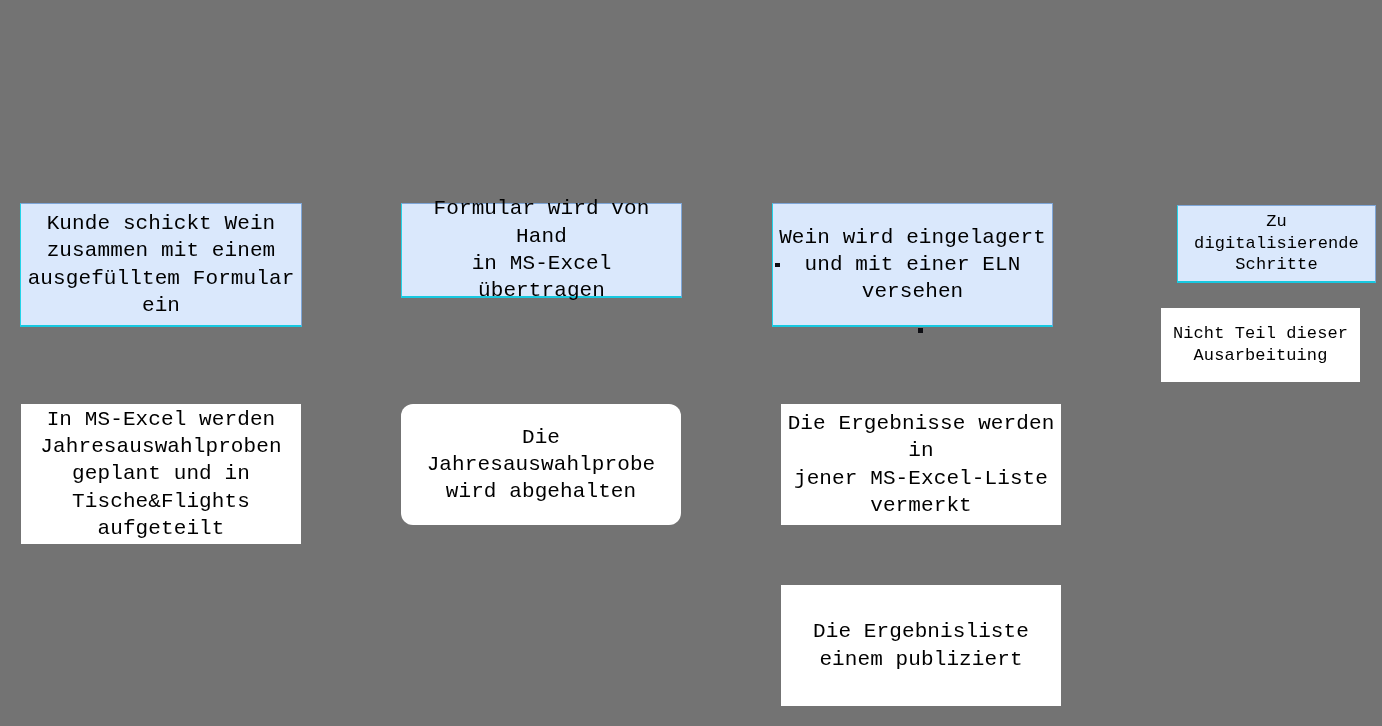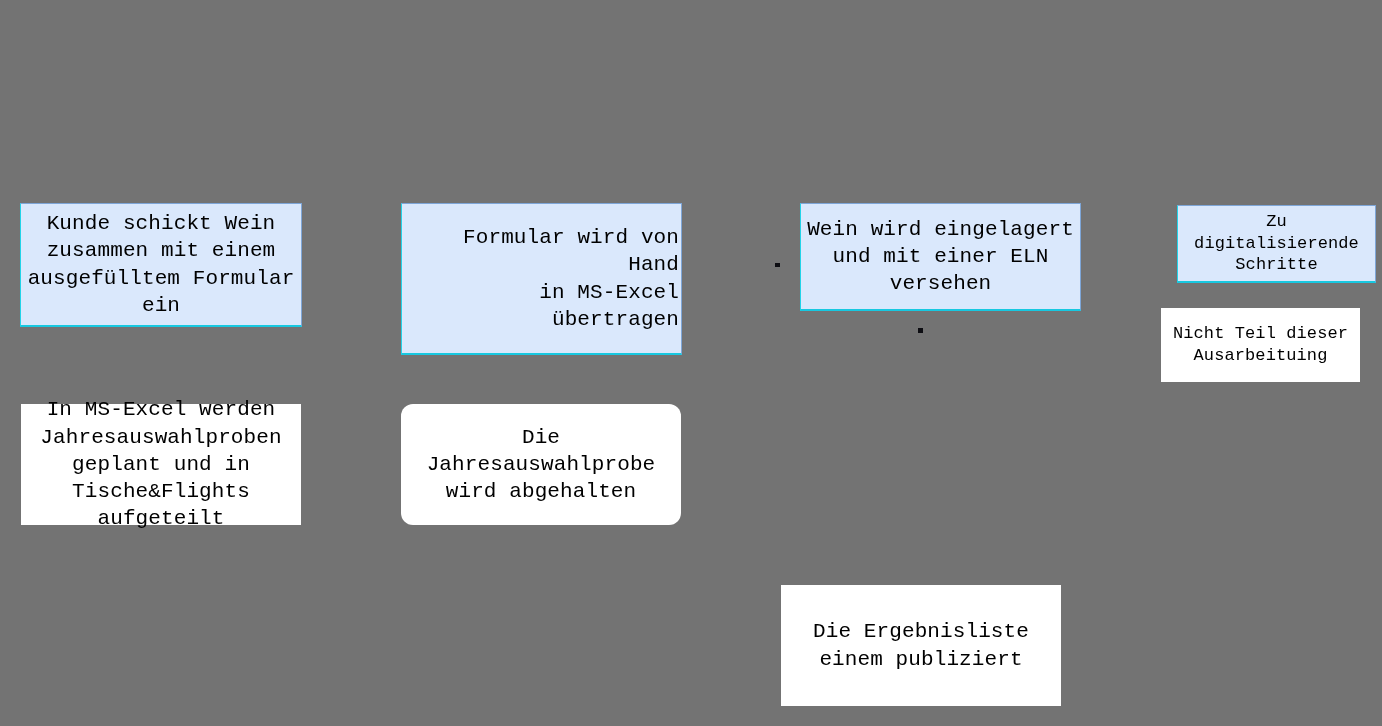--- a/index.html
+++ b/index.html
@@ -65,46 +65,51 @@
 <body>
 
 <div class="canvas">
 
   <div class="node blue" style="left:20px; top:203px; width:282px; height:124px;">
     <span>Kunde schickt Wein
 zusammen mit einem
 ausgefülltem Formular ein</span>
   </div>
 
-  <div class="node blue" style="left:401px; top:203px; width:281px; height:152px;text-align:right;">
+  <div class="node blue" style="left:401px; top:203px; width:281px; height:95px;">
     <span>Formular wird von Hand
 in MS-Excel übertragen</span>
   </div>
 
-  <div class="node blue" style="left:800px; top:203px; width:281px; height:108px;">
+  <div class="node blue" style="left:772px; top:203px; width:281px; height:124px;">
     <span>Wein wird eingelagert
 und mit einer ELN
 versehen</span>
   </div>
 
   <div class="stub" style="left:775px; top:263px; width:5px; height:4px;"></div>
   <div class="stub" style="left:918px; top:328px; width:5px; height:5px;"></div>
 
-  <div class="node white overflow-text" style="left:21px; top:404px; width:280px; height:121px;">
+  <div class="node white overflow-text" style="left:21px; top:404px; width:280px; height:140px;">
     <span>In MS-Excel werden
 Jahresauswahlproben
 geplant und in
 Tische&amp;Flights aufgeteilt</span>
   </div>
 
   <div class="node white" style="left:401px; top:404px; width:280px; height:121px;border-radius:12px;">
     <span>Die Jahresauswahlprobe
 wird abgehalten</span>
   </div>
 
+  <div class="node white overflow-text" style="left:781px; top:404px; width:280px; height:121px;">
+    <span>Die Ergebnisse werden in
+jener MS-Excel-Liste
+vermerkt</span>
+  </div>
 
   <div class="node white" style="left:781px; top:585px; width:280px; height:121px;">
     <span>Die Ergebnisliste
 einem publiziert</span>
   </div>
 
   <div class="node blue legend-blue" style="left:1161px; top:205px; width:199px; height:78px;">
     <span>Zu digitalisierende
 Schritte</span>
   </div>

